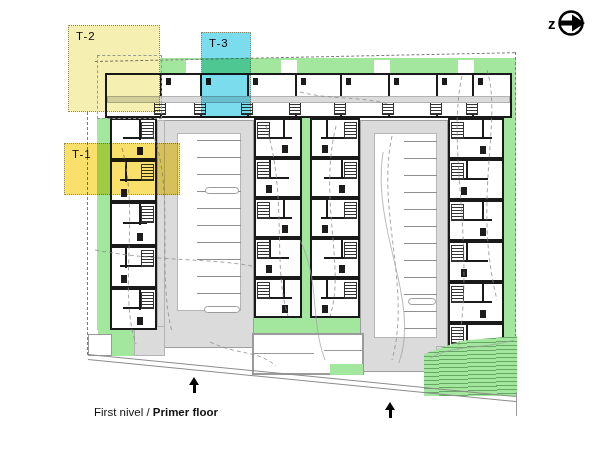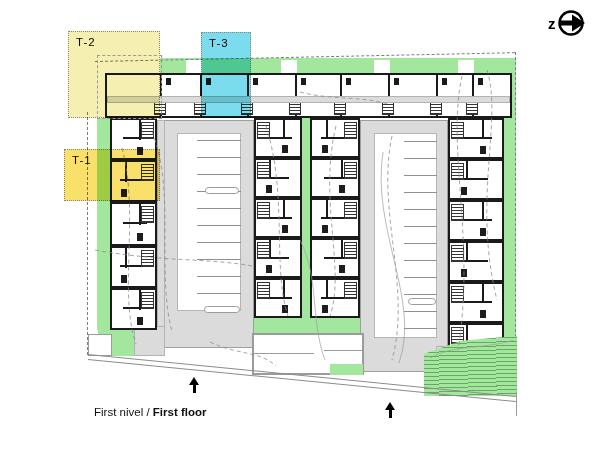--- a/index.html
+++ b/index.html
@@ -263,30 +263,30 @@
       <path d="M95,250 C160,262 210,258 252,266"></path>
       <path d="M300,92 C330,100 360,96 388,104"></path>
     </g>
     <g fill="none" stroke="#9a9a9a" stroke-width="0.8">
       <path d="M383,152 C371,230 421,300 399,363"></path>
       <path d="M300,240 C320,280 310,320 325,360"></path>
       <path d="M430,358 C455,344 480,350 514,340"></path>
     </g>
   </svg>
 
-  <div class="hl" style="left:68px;top:31px;width:90px;height:85px;background:var(--t2);">
+  <div class="hl" style="left:68px;top:25px;width:90px;height:85px;background:var(--t2);">
     <span class="tlab">T-2</span>
   </div>
   <div class="hl2" style="left:97px;top:55px;width:63px;height:62px;"></div>
 
   <div class="hl" style="left:201px;top:32px;width:48px;height:84px;background:var(--t3);">
     <span class="tlab">T-3</span>
   </div>
 
-  <div class="hl" style="left:64px;top:149px;width:94px;height:50px;background:var(--t1);">
+  <div class="hl" style="left:64px;top:143px;width:94px;height:50px;background:var(--t1);padding-left:20px;">
     <span class="tlab">T-1</span>
   </div>
 
   <div class="north" style="left:548px;top:8px;">
     <span class="nlab">z</span>
     <svg width="32" height="30" viewBox="0 0 32 30">
       <circle cx="14" cy="15" r="11.5" fill="none" stroke="#000" stroke-width="2.5"></circle>
       <rect x="3" y="12.5" width="14" height="5" fill="#000"></rect>
       <polygon points="15,6.5 15,23.5 28,15" fill="#000"></polygon>
     </svg>
@@ -295,16 +295,16 @@
   <div class="entry-arrow" style="left:188px;top:377px;">
     <div class="head"></div>
     <div class="stem"></div>
   </div>
   <div class="entry-arrow" style="left:384px;top:402px;">
     <div class="head"></div>
     <div class="stem"></div>
   </div>
 
   <div class="caption" style="left:94px;top:406px;">
-    <span>First nivel / </span><b>First floor</b>
+    <span>First nivel / </span><b>Primer floor</b>
   </div>
 
 </div>
 
 </body></html>

